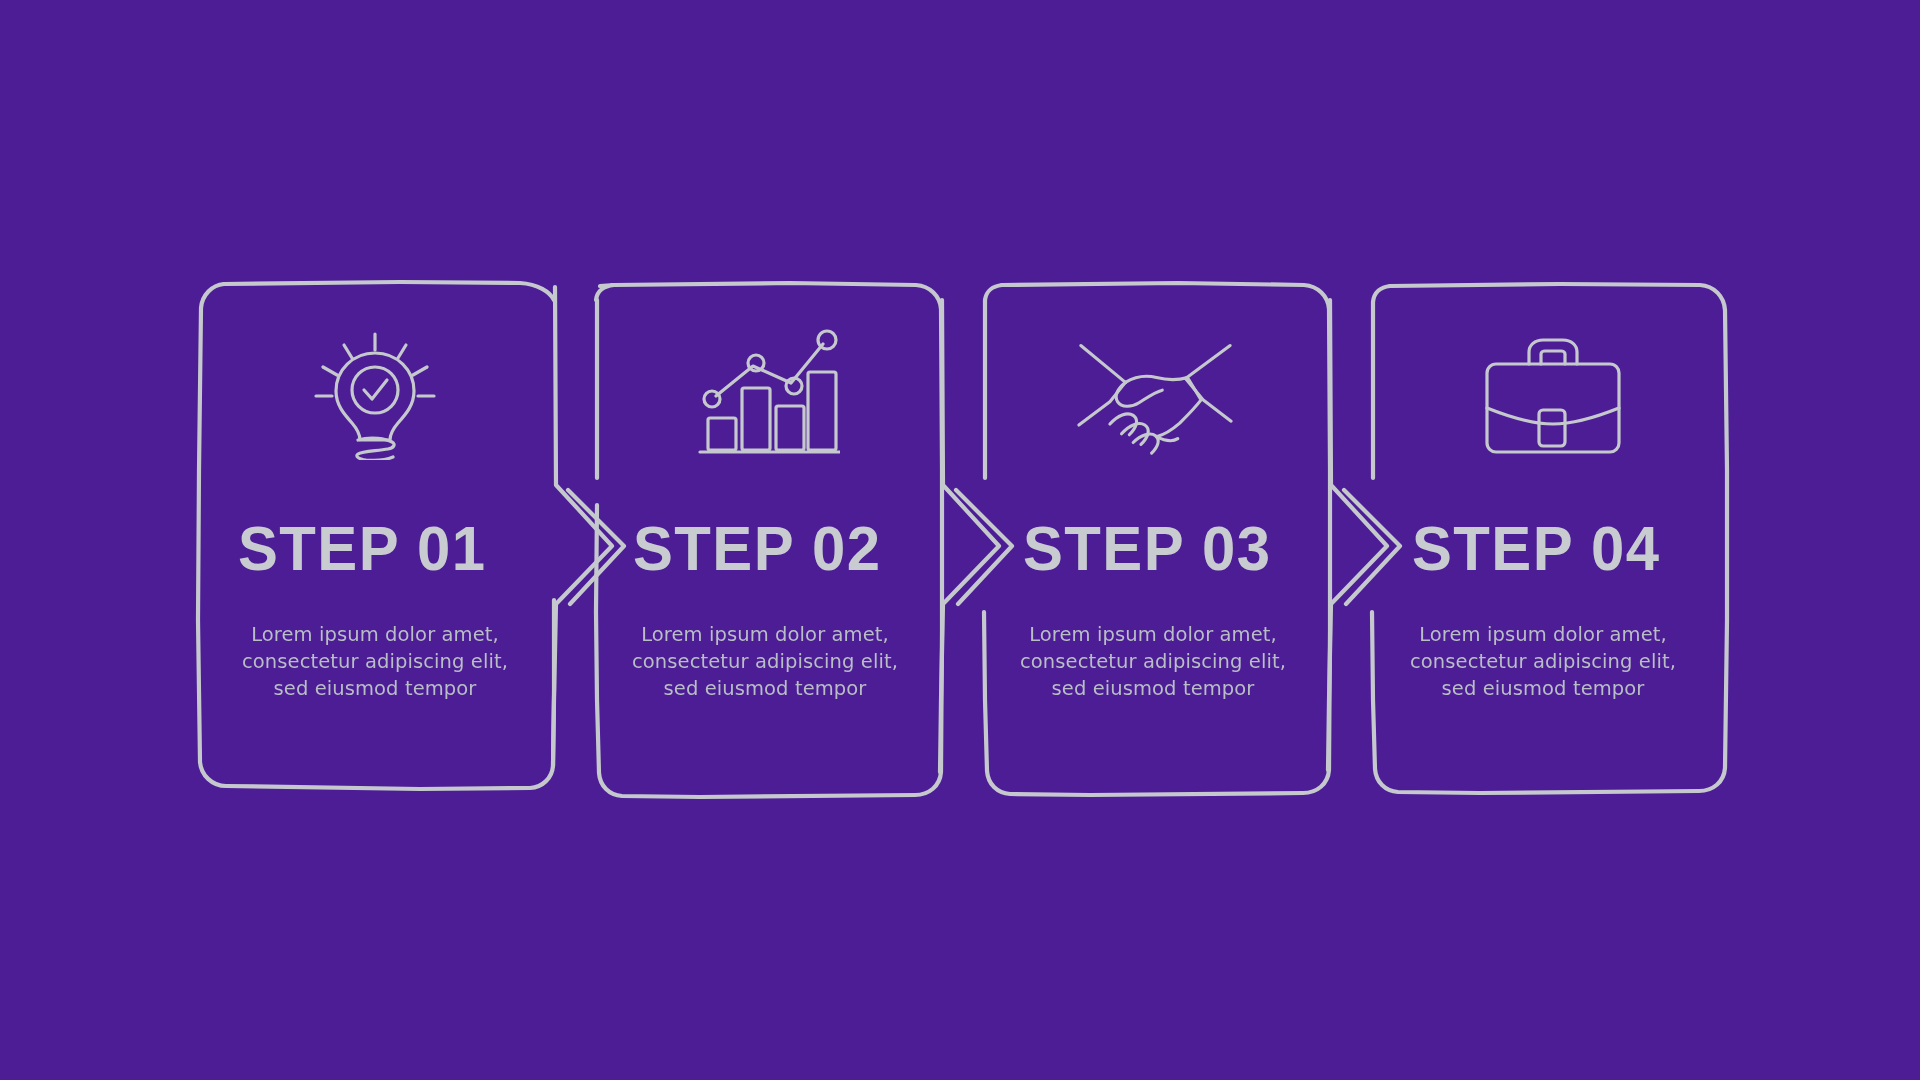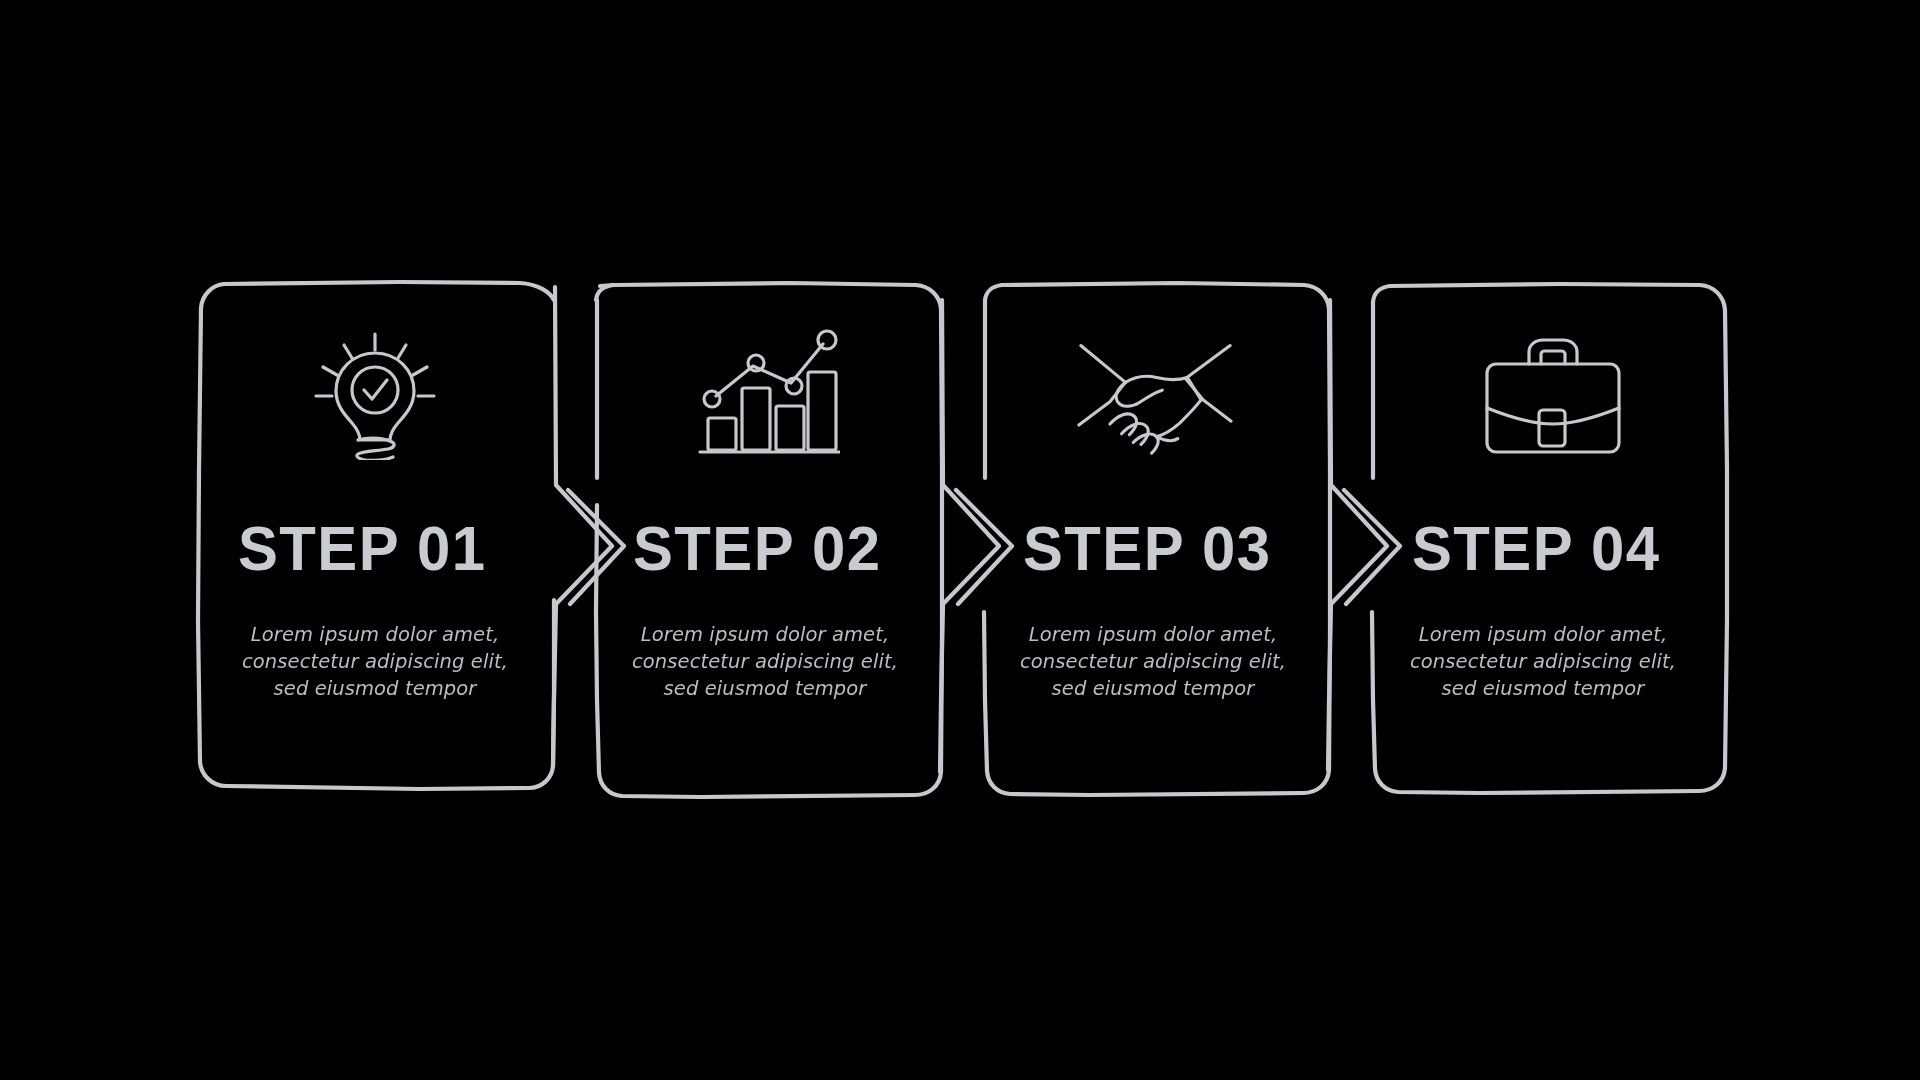--- a/index.html
+++ b/index.html
@@ -5,21 +5,21 @@
   * { margin:0; padding:0; box-sizing:border-box; }
   html, body {
     width:1920px; height:1080px;
     background:#252e3e;
     font-family:"Liberation Sans", sans-serif;
     overflow:hidden;
   }
   #stage {
     position:relative;
     width:1920px; height:1080px;
-    background:#000000;
+    background:#4c1d95;
   }
   #board {
     position:absolute;
     left:0; top:0;
     width:1920px; height:1080px;
   }
   .card-svg { position:absolute; left:0; top:0; width:1920px; height:1080px; pointer-events:none; }
   .stroke {
     fill:none;
     stroke:#c5c9ce;
@@ -52,21 +52,20 @@
   }
   .step-body {
     position:absolute;
     color:#b9bec5;
     font-size:19.5px;
     line-height:1.38;
     text-align:center;
     white-space:pre-line;
     font-family:"DejaVu Sans", sans-serif;
     letter-spacing:0.1px;
-    font-style:italic;
   }
 </style>
 </head>
 <body>
 
 <div id="stage">
   <div id="board">
 
     <svg class="card-svg" viewBox="0 0 1920 1080">
 

